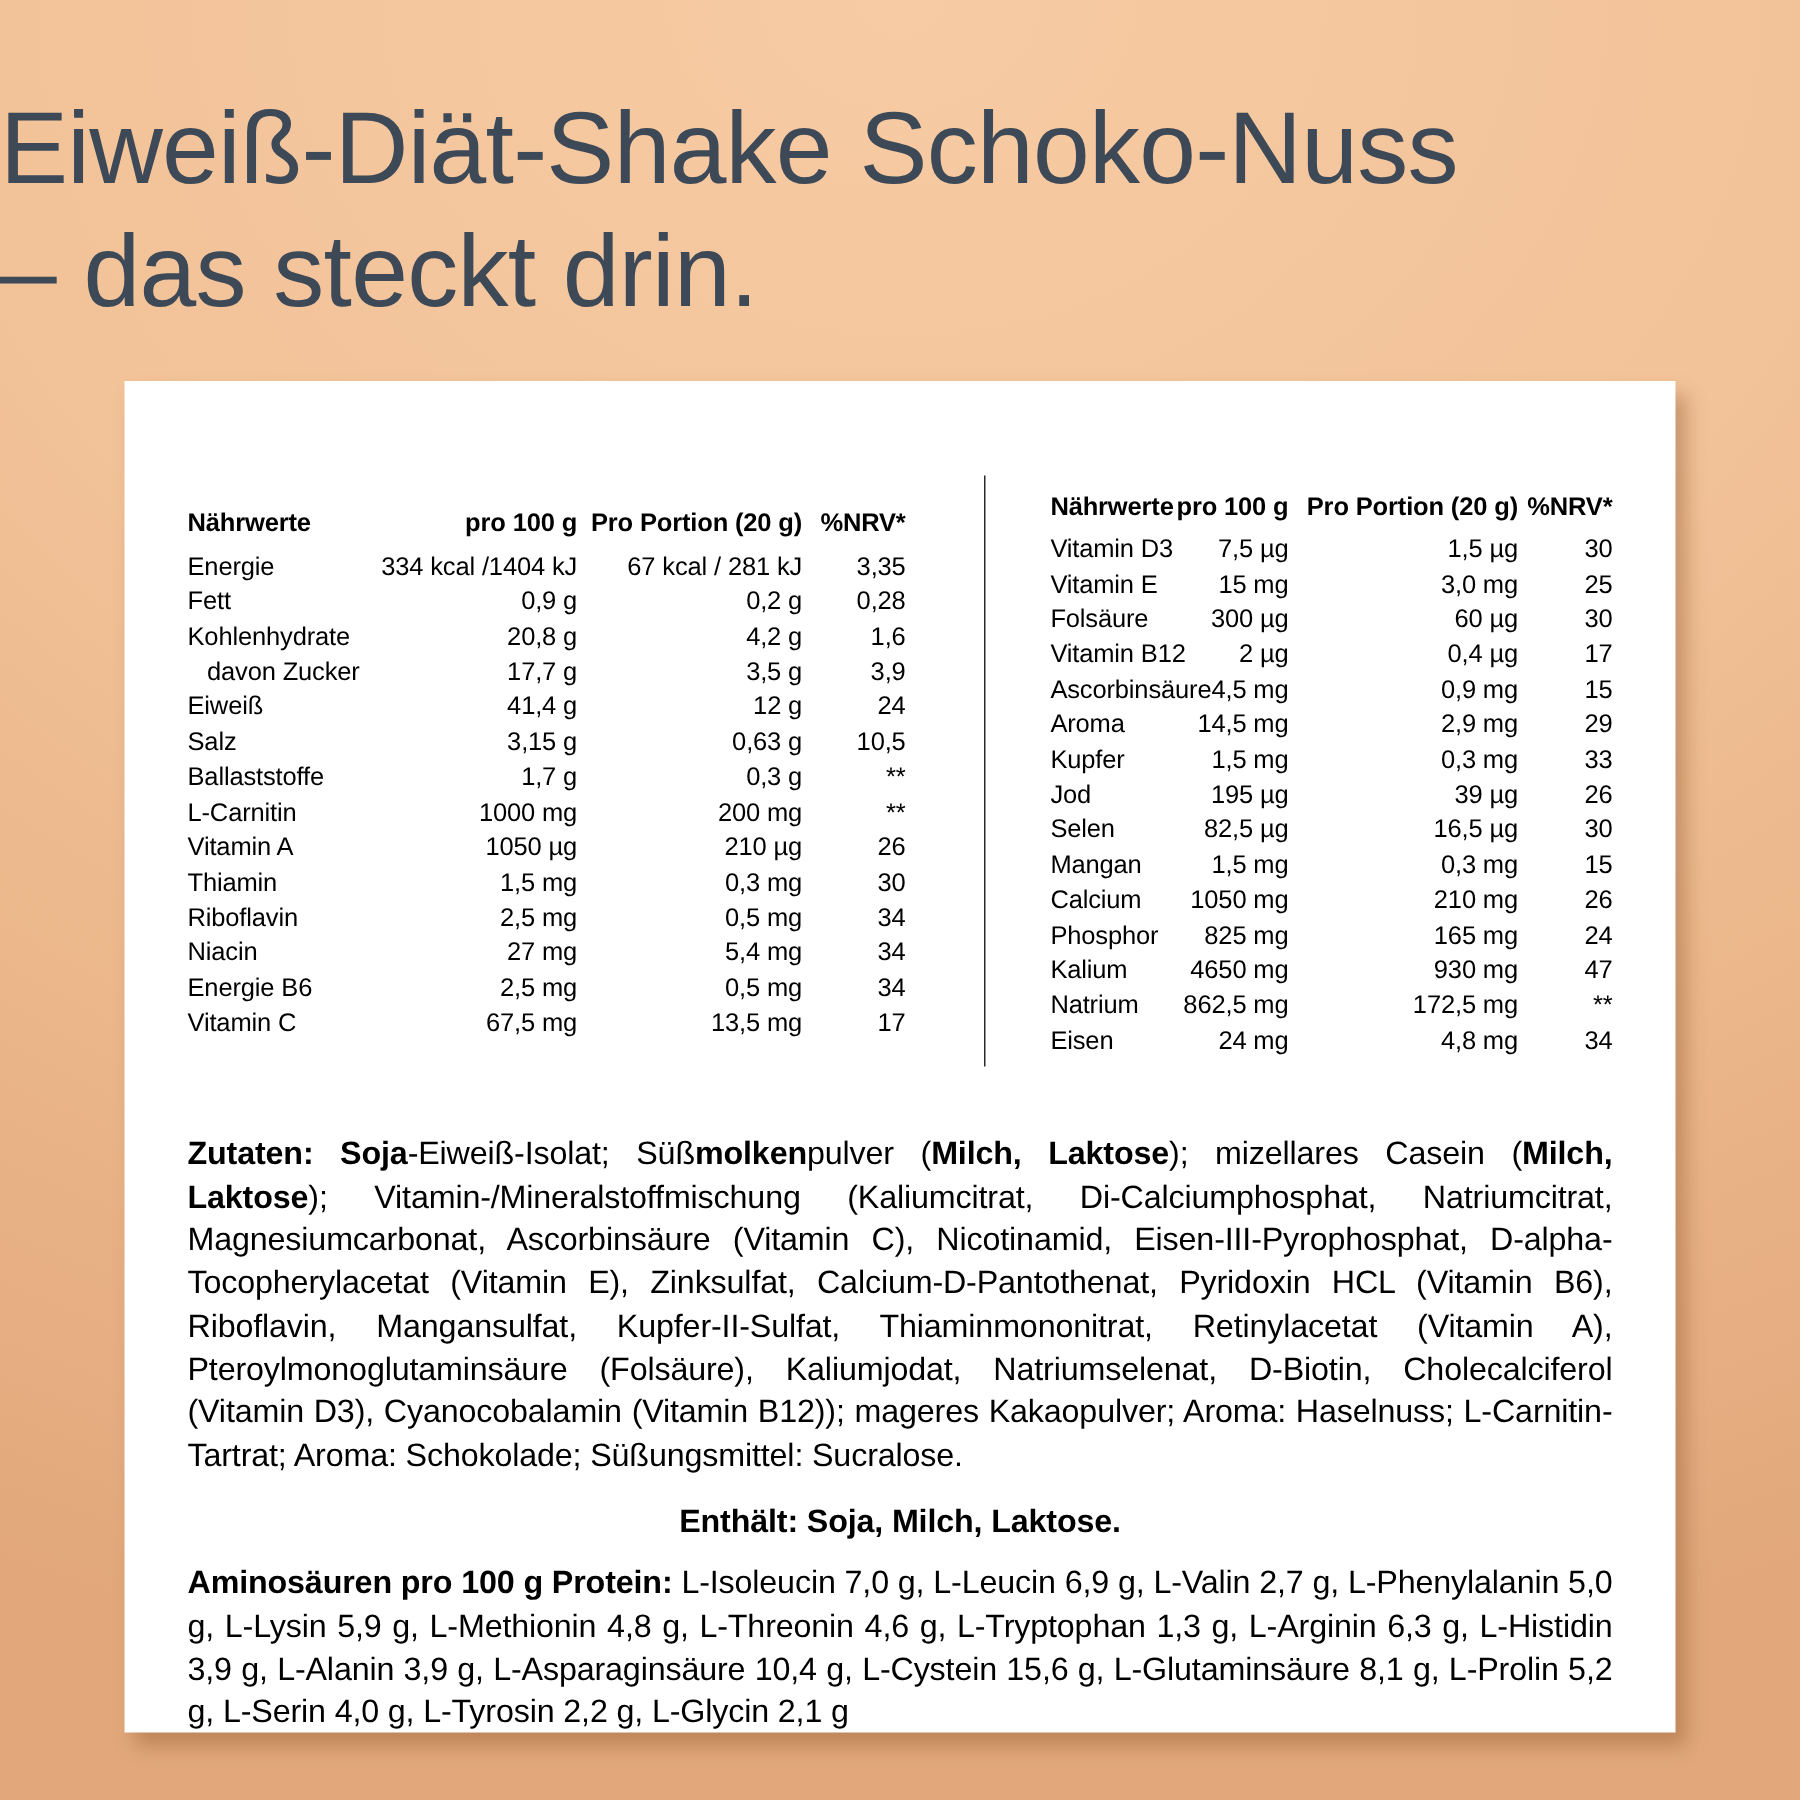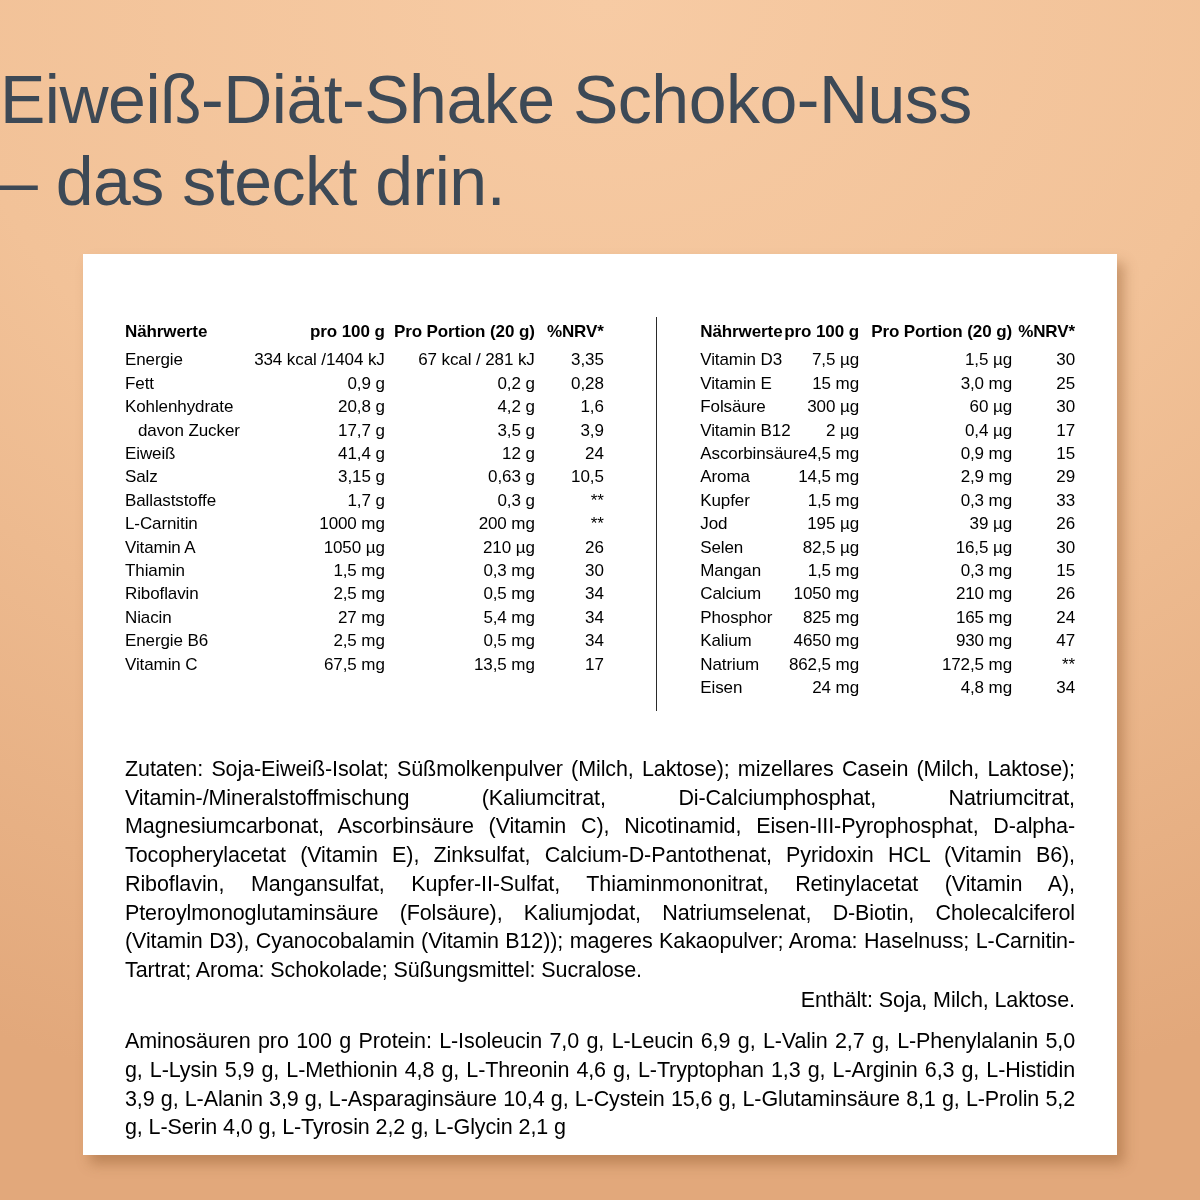--- a/index.html
+++ b/index.html
@@ -23,21 +23,21 @@
     line-height:82px;
   }
   .card{
     position:absolute;
     left:83px; top:254px;
     width:1034px; height:901px;
     background:var(--card);
     box-shadow:7px 9px 12px rgba(140,85,42,0.42);
     padding:66px 42px 0 42px;
   }
-  .tables{display:flex;align-items:flex-start;gap:24px;}
+  .tables{display:flex;align-items:center;gap:24px;}
   .ntable{color:var(--ink);}
   .ntable.left{width:484px;}
   .ntable.right{flex:1;}
   .trow{display:grid;line-height:23.4px;font-size:17px;letter-spacing:-0.1px;}
   .ntable.left  .trow{grid-template-columns:auto 1fr 150px 69px;}
   .ntable.right .trow{grid-template-columns:auto 1fr 153px 63px;}
   .trow.thead{font-weight:bold;margin-bottom:5px;}
   .trow .c1{text-align:left;white-space:nowrap;}
   .trow .c2,.trow .c3,.trow .c4{text-align:right;white-space:nowrap;}
   .trow.indent .c1{padding-left:13px;}
@@ -47,23 +47,23 @@
     margin:-3px 19px 0 28px;
     flex:0 0 auto;
   }
   .para{
     color:var(--ink);
     font-size:21.5px;
     line-height:28.7px;
     text-align:justify;
     letter-spacing:-0.1px;
   }
-  .para .b{font-weight:normal;}
+  .para .b{font-weight:bold;}
   #ingredients-para{margin-top:44px;}
-  #contains-para{margin-top:1px;text-align:right;}
+  #contains-para{margin-top:15px;text-align:center;}
   #amino-para{margin-top:13px;}
 </style>
 </head>
 <body>
 
 <h1 class="title"><span>Eiweiß-Diät-Shake Schoko-Nuss</span><br><span>– das steckt drin.</span></h1>
 
 <div class="card">
   <div class="tables">
     <div class="ntable left">

